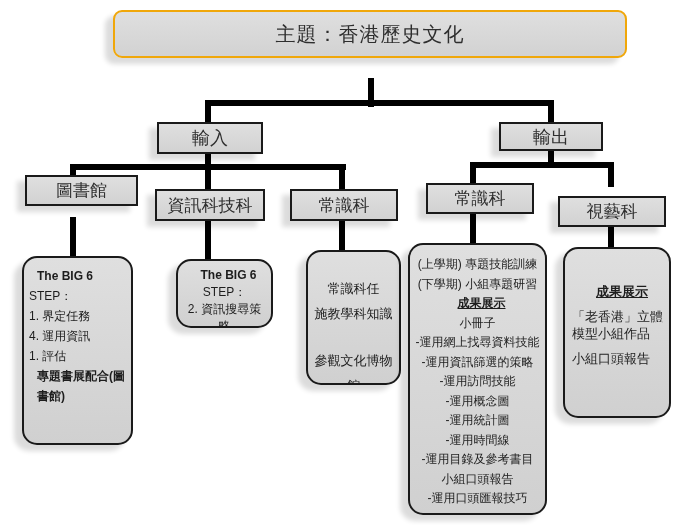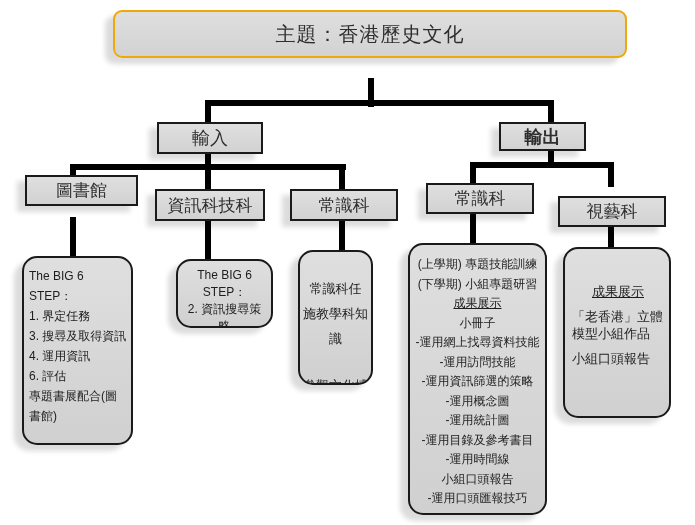--- a/index.html
+++ b/index.html
@@ -21,21 +21,21 @@
   .node.l2 { font-size:18px; }
   .node.l3 { font-size:17px; }
   .leaf {
     position:absolute; box-sizing:border-box;
     border:2px solid #1a1a1a; border-radius:15px;
     background:linear-gradient(180deg,#dfdfdf 0%,#d0d0d0 100%);
     box-shadow:-8px 6px 5px rgba(0,0,0,0.14);
     color:#1d1d1d; overflow:hidden;
   }
   .leaf .ln { white-space:normal; }
-  .b { font-weight:normal; }
+  .b { font-weight:bold;margin-left:8px; }
   .u { text-decoration:underline; }
   
   .leaf-library { padding:8px 4px 4px 5px; font-size:12px; line-height:20px; text-align:left; }
   .leaf-it { padding:6px 4px 0 4px; font-size:12px; line-height:17px; text-align:center; }
   .leaf-gs-input { padding:24px 3px 0 3px; font-size:13px; line-height:25px; text-align:center; }
   .leaf-gs-input .spacer { height:22px; }
   .leaf-gs-output { padding:10px 2px 8px 2px; font-size:12px; line-height:19.5px; text-align:center; }
   .leaf-va { padding:34px 5px 0 7px; font-size:13px; line-height:17px; text-align:left; }
   .leaf-va .heading { text-align:center; margin-bottom:26px; font-size:13px; }
   .leaf-va .ln { margin-bottom:8px; }
@@ -67,21 +67,21 @@
   <div class="conn" style="left:470px;top:213px;width:6px;height:31px;"></div>
   <div class="conn" style="left:608px;top:215px;width:6px;height:33px;"></div>
 
   <div class="node title-box" style="left:113px;top:10px;width:514px;height:48px;">
     <span>主題：香港歷史文化</span>
   </div>
 
   <div class="node l2" style="left:157px;top:122px;width:106px;height:32px;">
     <span>輸入</span>
   </div>
-  <div class="node l2" style="left:499px;top:122px;width:87px;height:29px;font-weight:bold;">
+  <div class="node l2" style="left:499px;top:122px;width:104px;height:29px;">
     <span>輸出</span>
   </div>
 
   <div class="node l3" style="left:25px;top:175px;width:113px;height:31px;">
     <span>圖書館</span>
   </div>
   <div class="node l3" style="left:155px;top:189px;width:110px;height:32px;align-items:center;">
     <span>資訊科技科</span>
   </div>
   <div class="node l3" style="left:290px;top:189px;width:108px;height:32px;">
@@ -91,51 +91,50 @@
     <span>常識科</span>
   </div>
   <div class="node l3" style="left:558px;top:196px;width:108px;height:31px;">
     <span>視藝科</span>
   </div>
 
   <div class="leaf leaf-library" style="left:22px;top:256px;width:111px;height:189px;">
     <div class="ln b">The BIG 6</div>
     <div class="ln">STEP：</div>
     <div class="ln">1. 界定任務</div>
-    <div class="ln">3. 搜尋及取得資訊</div>
     <div class="ln">4. 運用資訊</div>
-    <div class="ln">6. 評估</div>
+    <div class="ln">1. 評估</div>
     <div class="ln b">專題書展配合(圖書館)</div>
   </div>
 
   <div class="leaf leaf-it" style="left:176px;top:259px;width:97px;height:69px;">
     <div class="ln b">The BIG 6</div>
     <div class="ln">STEP：</div>
     <div class="ln">2. 資訊搜尋策略</div>
   </div>
 
-  <div class="leaf leaf-gs-input" style="left:298px;top:250px;width:75px;height:135px;">
+  <div class="leaf leaf-gs-input" style="left:306px;top:250px;width:95px;height:135px;">
     <div class="ln">常識科任</div>
     <div class="ln">施教學科知識</div>
     <div class="spacer"></div>
     <div class="ln">參觀文化博物館</div>
   </div>
 
   <div class="leaf leaf-gs-output" style="left:408px;top:243px;width:139px;height:272px;">
     <div class="ln">(上學期) 專題技能訓練</div>
     <div class="ln">(下學期) 小組專題研習</div>
     <div class="ln b u heading">成果展示</div>
     <div class="ln">小冊子</div>
     <div class="ln">-運用網上找尋資料技能</div>
+    <div class="ln">-運用資訊篩選的策略</div>
     <div class="ln">-運用訪問技能</div>
-    <div class="ln">-運用資訊篩選的策略</div>
     <div class="ln">-運用概念圖</div>
     <div class="ln">-運用統計圖</div>
+    <div class="ln">-運用時間線</div>
     <div class="ln">-運用目錄及參考書目</div>
-    <div class="ln">-運用時間線</div>
     <div class="ln">小組口頭報告</div>
     <div class="ln">-運用口頭匯報技巧</div>
   </div>
 
   <div class="leaf leaf-va" style="left:563px;top:247px;width:108px;height:171px;">
     <div class="ln b u heading">成果展示</div>
     <div class="ln">「老香港」立體模型小組作品</div>
     <div class="ln">小組口頭報告</div>
   </div>
 

